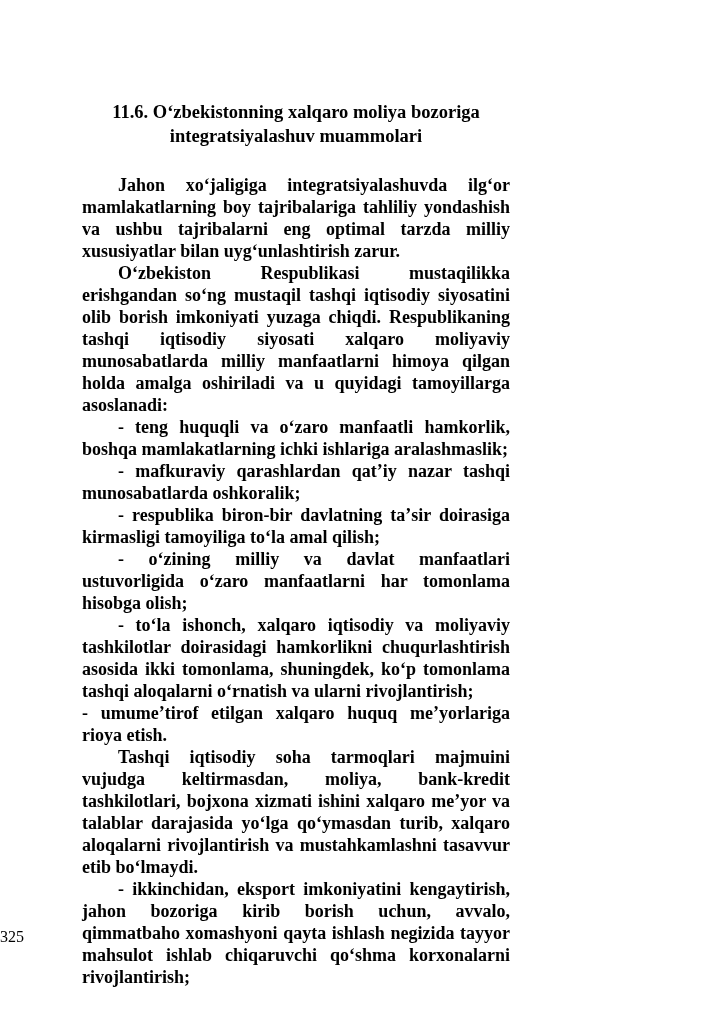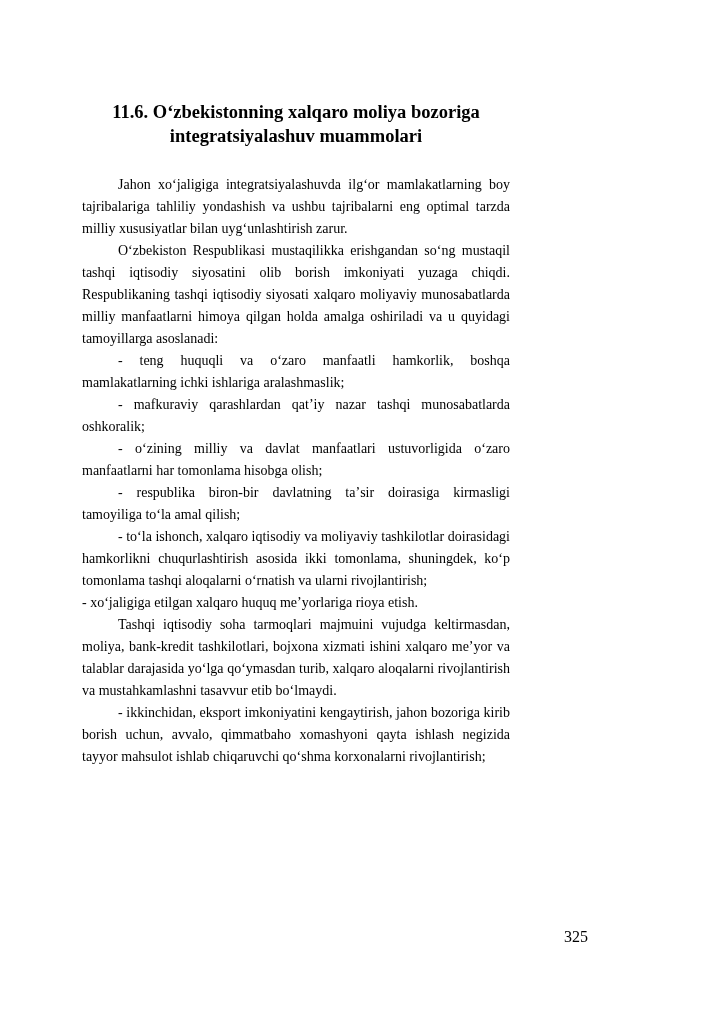--- a/index.html
+++ b/index.html
@@ -24,52 +24,53 @@
   }
   .title {
     margin: 0 0 26px 0;
     font-size: 18.5px;
     font-weight: bold;
     text-align: center;
     line-height: 1.3;
   }
   .body-text p {
     margin: 0;
-    font-size: 14px;
+    font-size: 18px;
     line-height: 22px;
     text-align: justify;
     text-indent: 36px;
+    font-weight: bold;
   }
   .body-text p.no-indent {
     text-indent: 0;
   }
   .page-number {
     position: absolute;
     top: 928px;
     left: 0;
     right: 0;
-    text-align: right;
+    text-align: left;
     font-size: 16px;
   }
 </style>
 </head>
 <body>
 
 <div class="page">
 
   <h1 class="title">11.6. Oʻzbekistonning xalqaro moliya bozoriga integratsiyalashuv muammolari</h1>
 
   <div class="body-text">
     <p>Jahon xoʻjaligiga integratsiyalashuvda ilgʻor mamlakatlarning boy tajribalariga tahliliy yondashish va ushbu tajribalarni eng optimal tarzda milliy xususiyatlar bilan uygʻunlashtirish zarur.</p>
     <p>Oʻzbekiston Respublikasi mustaqilikka erishgandan soʻng mustaqil tashqi iqtisodiy siyosatini olib borish imkoniyati yuzaga chiqdi. Respublikaning tashqi iqtisodiy siyosati xalqaro moliyaviy munosabatlarda milliy manfaatlarni himoya qilgan holda amalga oshiriladi va u quyidagi tamoyillarga asoslanadi:</p>
     <p>- teng huquqli va oʻzaro manfaatli hamkorlik, boshqa mamlakatlarning ichki ishlariga aralashmaslik;</p>
     <p>- mafkuraviy qarashlardan qatʼiy nazar tashqi munosabatlarda oshkoralik;</p>
+    <p>- respublika biron-bir davlatning taʼsir doirasiga kirmasligi tamoyiliga toʻla amal qilish;</p>
     <p>- oʻzining milliy va davlat manfaatlari ustuvorligida oʻzaro manfaatlarni har tomonlama hisobga olish;</p>
-    <p>- respublika biron-bir davlatning taʼsir doirasiga kirmasligi tamoyiliga toʻla amal qilish;</p>
     <p>- toʻla ishonch, xalqaro iqtisodiy va moliyaviy tashkilotlar doirasidagi hamkorlikni chuqurlashtirish asosida ikki tomonlama, shuningdek, koʻp tomonlama tashqi aloqalarni oʻrnatish va ularni rivojlantirish;</p>
-    <p class="no-indent">- xoʻjaligiga etilgan xalqaro huquq meʼyorlariga rioya etish.</p>
+    <p class="no-indent">- umumeʼtirof etilgan xalqaro huquq meʼyorlariga rioya etish.</p>
     <p>Tashqi iqtisodiy soha tarmoqlari majmuini vujudga keltirmasdan, moliya, bank-kredit tashkilotlari, bojxona xizmati ishini xalqaro meʼyor va talablar darajasida yoʻlga qoʻymasdan turib, xalqaro aloqalarni rivojlantirish va mustahkamlashni tasavvur etib boʻlmaydi.</p>
     <p>- ikkinchidan, eksport imkoniyatini kengaytirish, jahon bozoriga kirib borish uchun, avvalo, qimmatbaho xomashyoni qayta ishlash negizida tayyor mahsulot ishlab chiqaruvchi qoʻshma korxonalarni rivojlantirish;</p>
   </div>
 
   <div class="page-number">325</div>
 
 </div>
 
 </body></html>

